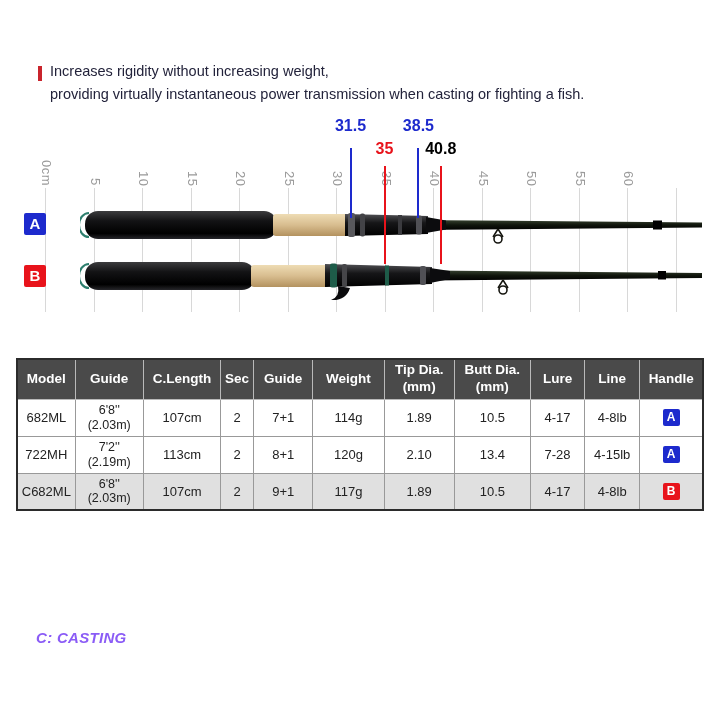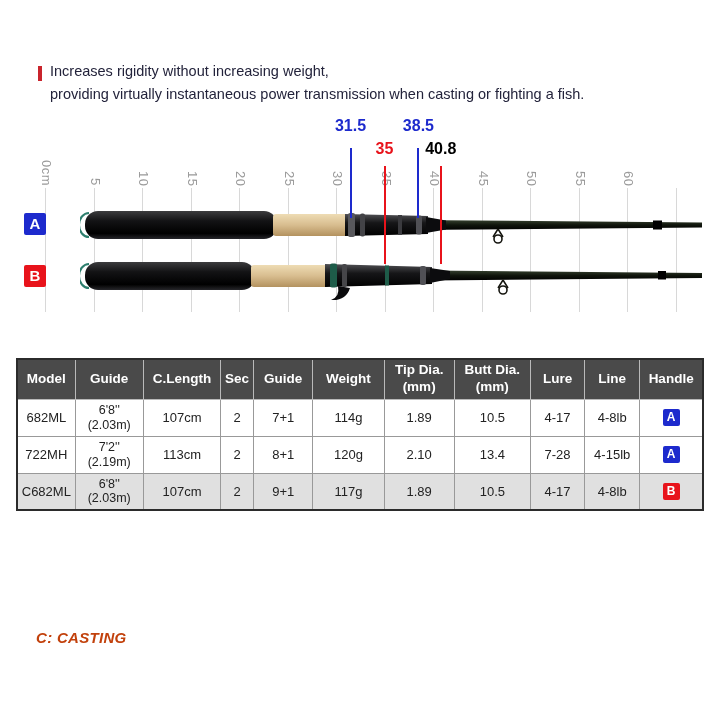--- a/index.html
+++ b/index.html
@@ -39,21 +39,21 @@
     border:1px solid #b9b9b9;text-align:center;vertical-align:middle;line-height:1.25;padding:0 1px;}
   .spec-table td{height:37px;font-size:13px;color:#222;text-align:center;vertical-align:middle;
     border:1px solid #999;background:#fff;padding:0 1px;}
   .spec-table tr.alt td{background:var(--alt-row);}
   .spec-table td.len div{line-height:1.18;font-size:12.5px;}
   .badge{display:inline-block;width:17px;height:17px;line-height:17px;color:#fff;font-weight:bold;
     font-size:12px;border-radius:2px;text-align:center;}
 
   
   #casting-note{position:absolute;left:36px;top:629px;font-size:15px;font-weight:bold;
-    font-style:italic;color:#c2410c;letter-spacing:.3px;}
+    font-style:italic;color:#8b5cf6;letter-spacing:.3px;}
   #manual-note{position:absolute;left:20px;top:651px;font-size:14px;color:#141414;white-space:nowrap;}
 </style>
 </head>
 <body>
 
 <div class="canvas">
 
   <div class="intro-bar"></div>
   <div class="intro-line" id="intro2">providing virtually instantaneous power transmission when casting or fighting a fish.</div>
   <div class="intro-line" id="intro1">Increases rigidity without increasing weight,</div>

